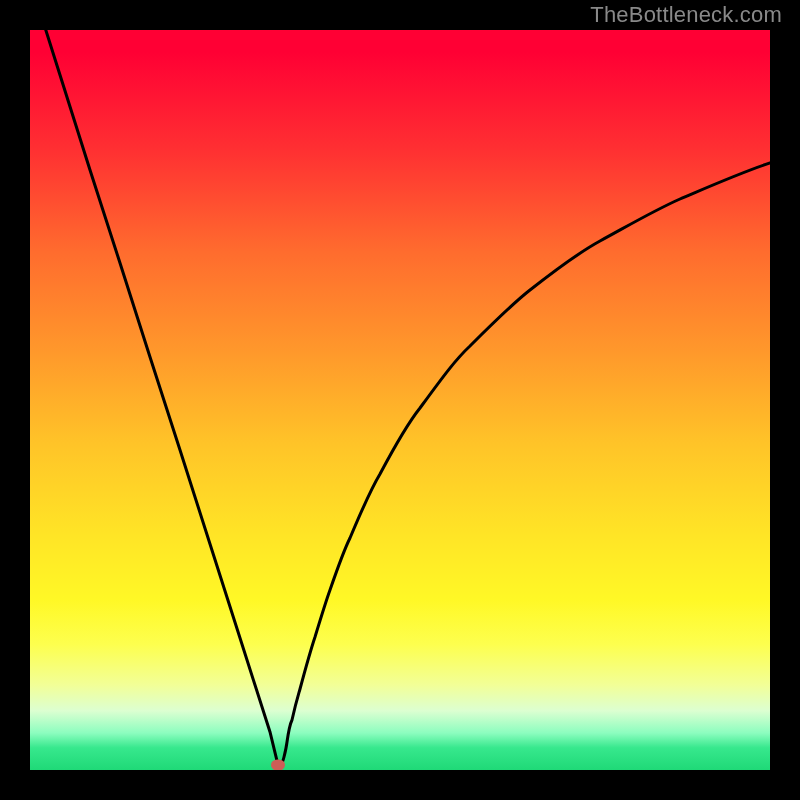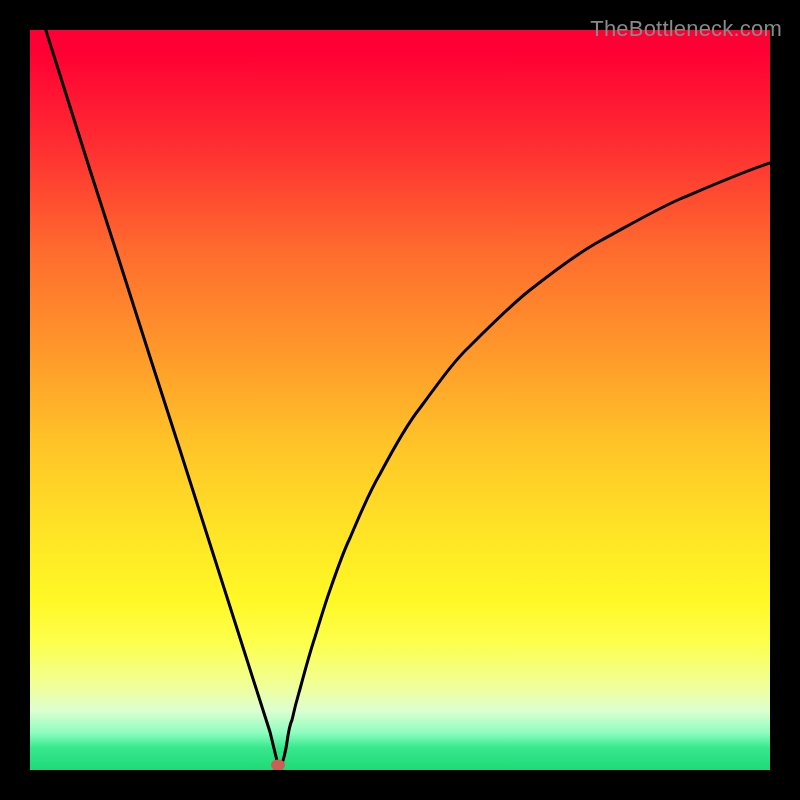--- a/index.html
+++ b/index.html
@@ -19,21 +19,20 @@
   }
   .watermark {
     position: absolute;
     top: 2px;
     right: 18px;
     color: #898989;
     font-size: 22px;
     font-weight: 500;
     letter-spacing: 0.2px;
     z-index: 10;
-    margin-top: 14px;
   }
   .plot-area {
     position: absolute;
     left: 30px;
     top: 30px;
     width: 740px;
     height: 740px;
     overflow: hidden;
   }
   .gradient {

